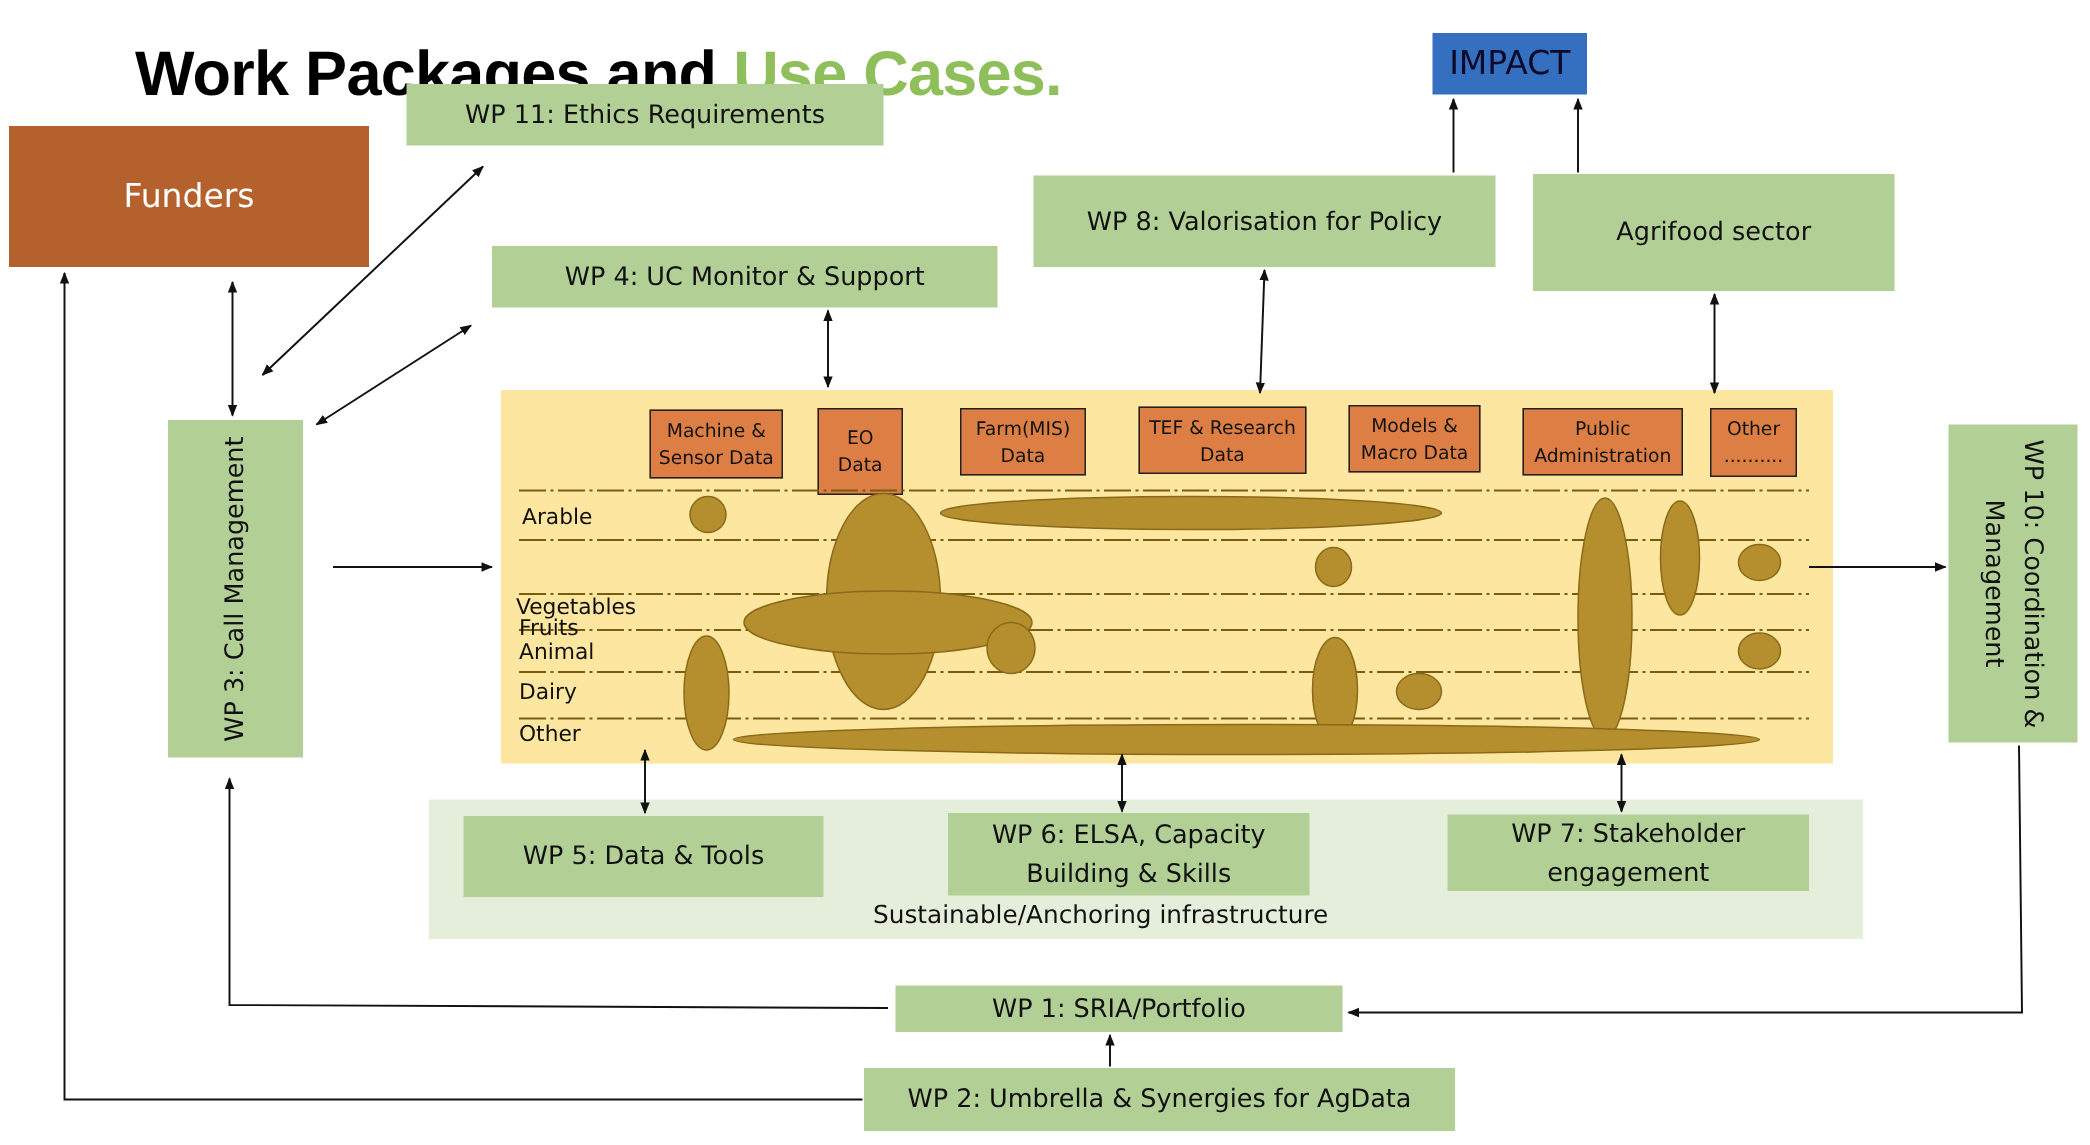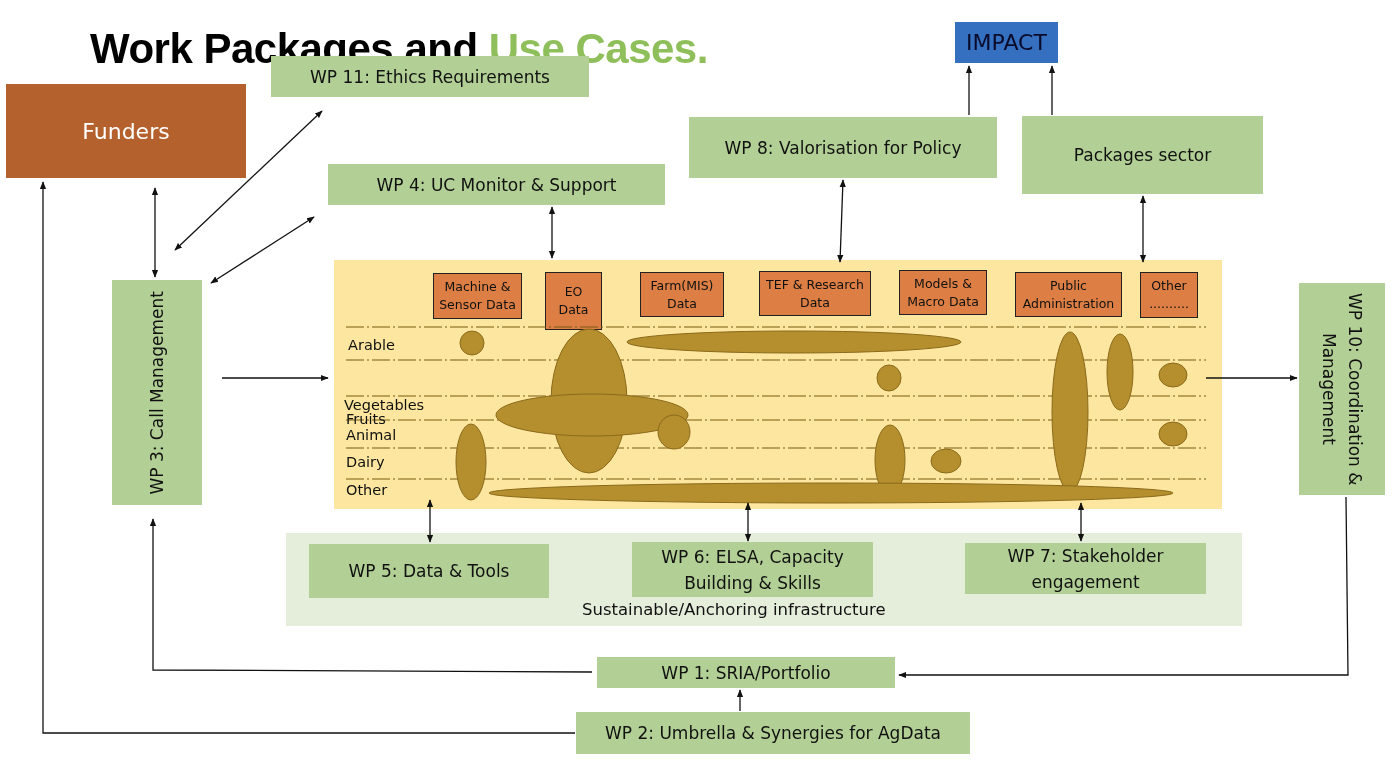--- a/index.html
+++ b/index.html
@@ -35,21 +35,21 @@
 <div class="abs wp" style="left:328px;top:164px;width:337px;height:41px;">
     <span>WP 4: UC Monitor &amp; Support</span>
   </div>
 <div class="abs impact" style="left:955px;top:22px;width:103px;height:41px;">
     <span>IMPACT</span>
   </div>
 <div class="abs wp" style="left:689px;top:117px;width:308px;height:61px;">
     <span>WP 8: Valorisation for Policy</span>
   </div>
 <div class="abs wp" style="left:1022px;top:116px;width:241px;height:78px;flex-direction:column;">
-    <span>Packages sector</span>
+    <span>Agrifood sector</span>
   </div>
 
 <div class="abs wp" style="left:112px;top:280px;width:90px;height:225px;">
     <span style="writing-mode:vertical-rl;transform:rotate(180deg);">WP 3: Call Management</span>
   </div>
 <div class="abs wp" style="left:1299px;top:283px;width:86px;height:212px;flex-direction:row-reverse;">
     <span class="vert">WP 10: Coordination &amp;</span>
     <span class="vert">Management</span>
   </div>
 

